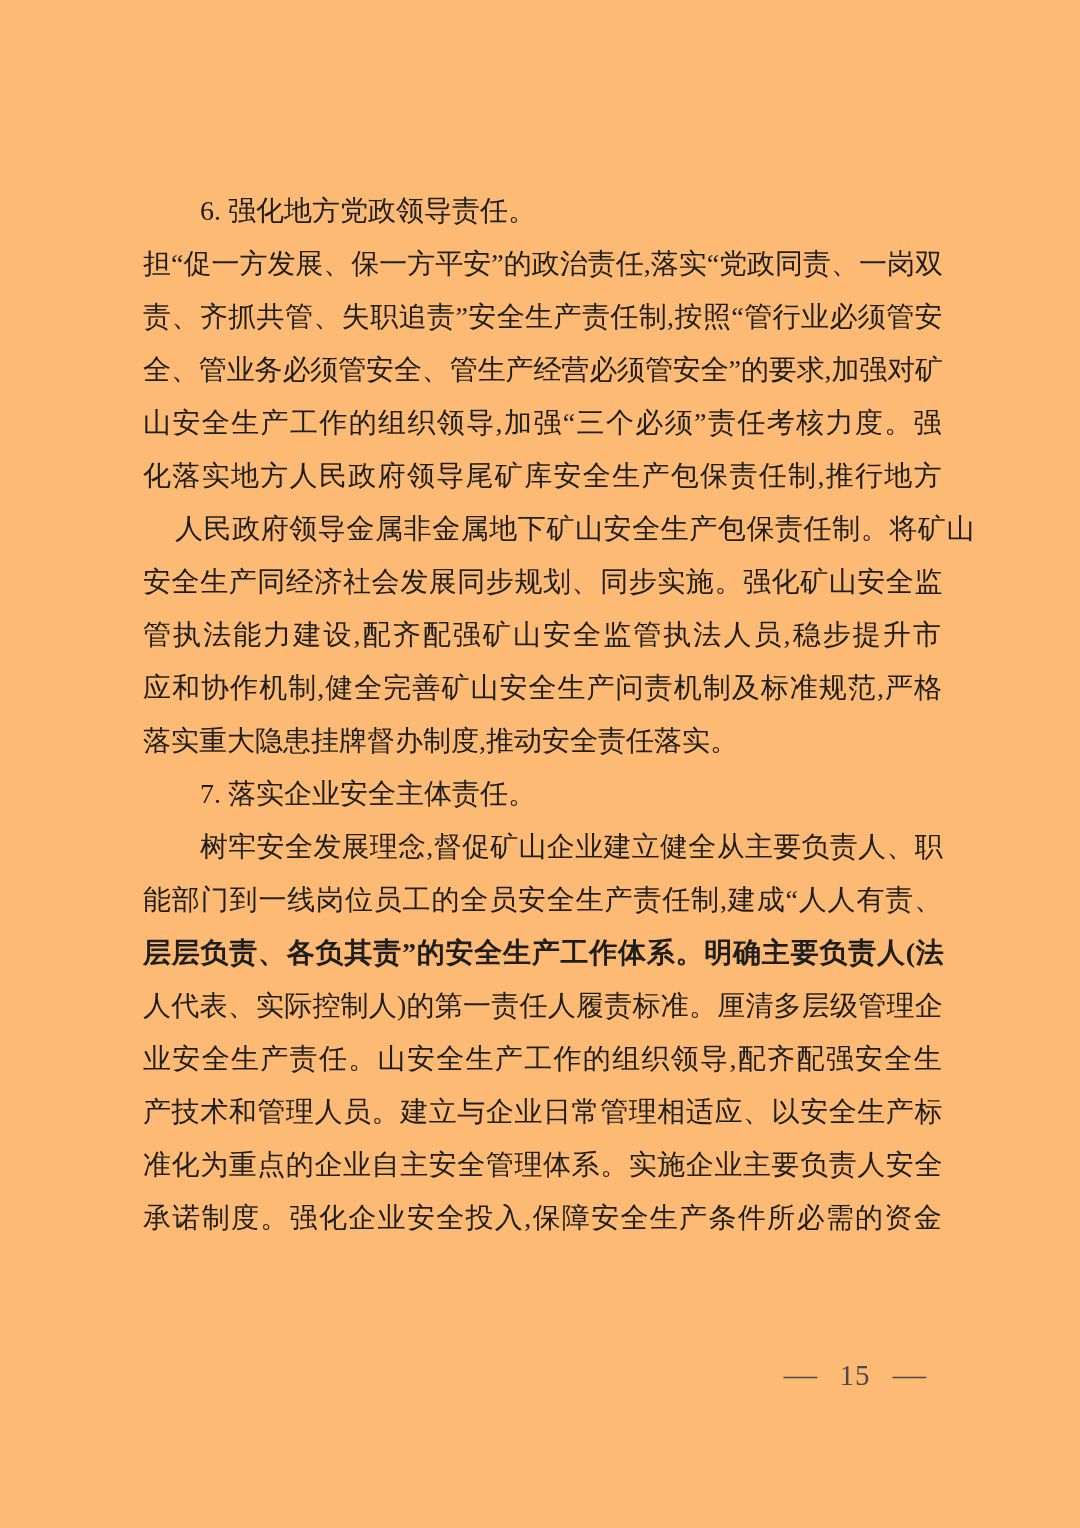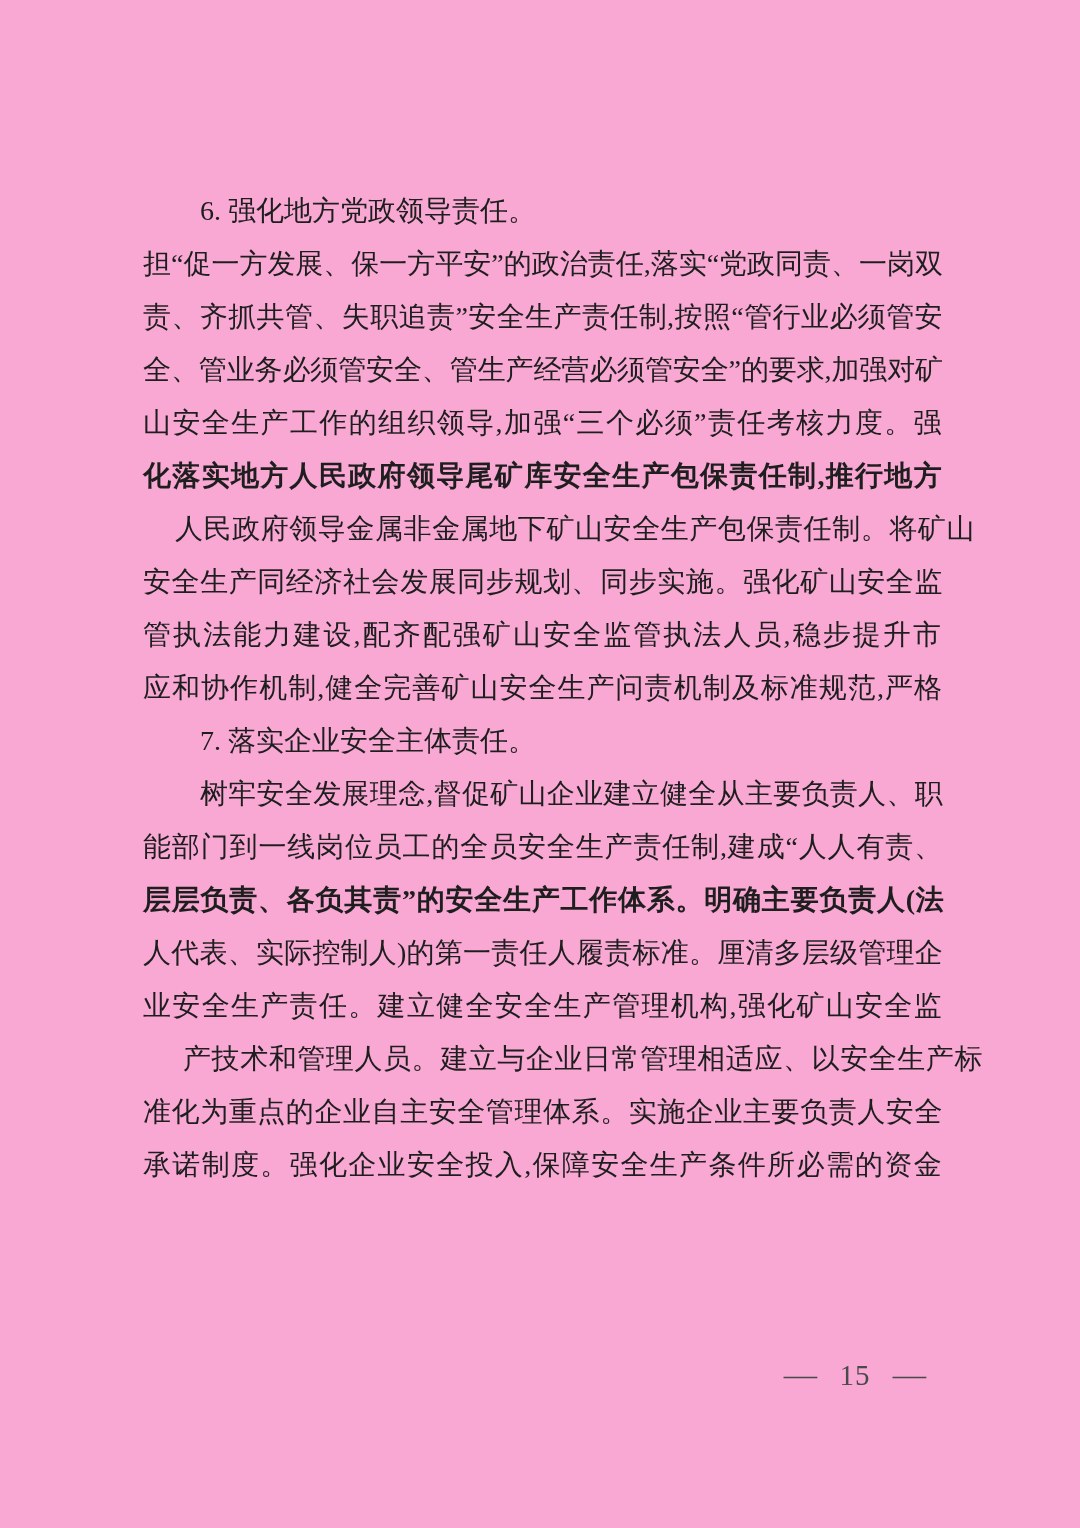--- a/index.html
+++ b/index.html
@@ -5,21 +5,21 @@
   html, body {
     margin: 0;
     padding: 0;
     background: #e9e9e9;
   }
   .page {
     position: relative;
     width: 1080px;
     height: 1528px;
     margin: 0 auto;
-    background: #f9a8d4;
+    background: #fdba74;
     overflow: hidden;
     font-family: "Liberation Serif", "DejaVu Serif", serif;
   }
   .doc {
     position: absolute;
     left: 143px;
     top: 184px;
     width: 800px;
   }
   .ln {
@@ -58,32 +58,33 @@
 <body>
 
 <div class="page">
 
   <div class="doc" id="doc-body">
       <div class="ln"><span class="txt" style="margin-left: 57px;">6. 强化地方党政领导责任。</span></div>
       <div class="ln"><span class="txt" style="letter-spacing: -0.00957661px;">担“促一方发展、保一方平安”的政治责任,落实“党政同责、一岗双</span></div>
       <div class="ln"><span class="txt" style="letter-spacing: 0.404687px;">责、齐抓共管、失职追责”安全生产责任制,按照“管行业必须管安</span></div>
       <div class="ln"><span class="txt" style="letter-spacing: -0.114583px;">全、管业务必须管安全、管生产经营必须管安全”的要求,加强对矿</span></div>
       <div class="ln"><span class="txt" style="letter-spacing: 1.38416px;">山安全生产工作的组织领导,加强“三个必须”责任考核力度。强</span></div>
-      <div class="ln"><span class="txt" style="letter-spacing: 1.32143px; font-weight: bold;">化落实地方人民政府领导尾矿库安全生产包保责任制,推行地方</span></div>
+      <div class="ln"><span class="txt" style="letter-spacing: 1.32143px;">化落实地方人民政府领导尾矿库安全生产包保责任制,推行地方</span></div>
       <div class="ln"><span class="txt" style="letter-spacing: 0.571429px; margin-left: 32px;">人民政府领导金属非金属地下矿山安全生产包保责任制。将矿山</span></div>
       <div class="ln"><span class="txt" style="letter-spacing: 0.571429px;">安全生产同经济社会发展同步规划、同步实施。强化矿山安全监</span></div>
       <div class="ln"><span class="txt" style="letter-spacing: 2.07143px;">管执法能力建设,配齐配强矿山安全监管执法人员,稳步提升市</span></div>
       <div class="ln"><span class="txt" style="letter-spacing: 1.03448px;">应和协作机制,健全完善矿山安全生产问责机制及标准规范,严格</span></div>
+      <div class="ln"><span class="txt">落实重大隐患挂牌督办制度,推动安全责任落实。</span></div>
       <div class="ln"><span class="txt" style="margin-left: 57px;">7. 落实企业安全主体责任。</span></div>
       <div class="ln"><span class="txt" style="margin-left: 57px; letter-spacing: 0.296296px;">树牢安全发展理念,督促矿山企业建立健全从主要负责人、职</span></div>
       <div class="ln"><span class="txt" style="letter-spacing: 0.846983px;">能部门到一线岗位员工的全员安全生产责任制,建成“人人有责、</span></div>
       <div class="ln"><span class="txt" style="letter-spacing: 0.766703px; font-weight: bold;">层层负责、各负其责”的安全生产工作体系。明确主要负责人(法</span></div>
       <div class="ln"><span class="txt" style="letter-spacing: 0.230065px;">人代表、实际控制人)的第一责任人履责标准。厘清多层级管理企</span></div>
-      <div class="ln"><span class="txt" style="letter-spacing: 1.32143px;">业安全生产责任。建立健全安全生产管理机构,强化矿山安全监</span></div>
-      <div class="ln"><span class="txt" style="letter-spacing: 0.571429px; margin-left: 40px;">产技术和管理人员。建立与企业日常管理相适应、以安全生产标</span></div>
+      <div class="ln"><span class="txt" style="letter-spacing: 1.32143px;">业安全生产责任。山安全生产工作的组织领导,配齐配强安全生</span></div>
+      <div class="ln"><span class="txt" style="letter-spacing: 0.571429px;">产技术和管理人员。建立与企业日常管理相适应、以安全生产标</span></div>
       <div class="ln"><span class="txt" style="letter-spacing: 0.571429px;">准化为重点的企业自主安全管理体系。实施企业主要负责人安全</span></div>
       <div class="ln"><span class="txt" style="letter-spacing: 1.32143px;">承诺制度。强化企业安全投入,保障安全生产条件所必需的资金</span></div>
     </div>
 
   <div class="footer">
     <span class="dash">—</span>
     <span class="num">15</span>
     <span class="dash">—</span>
   </div>
 

